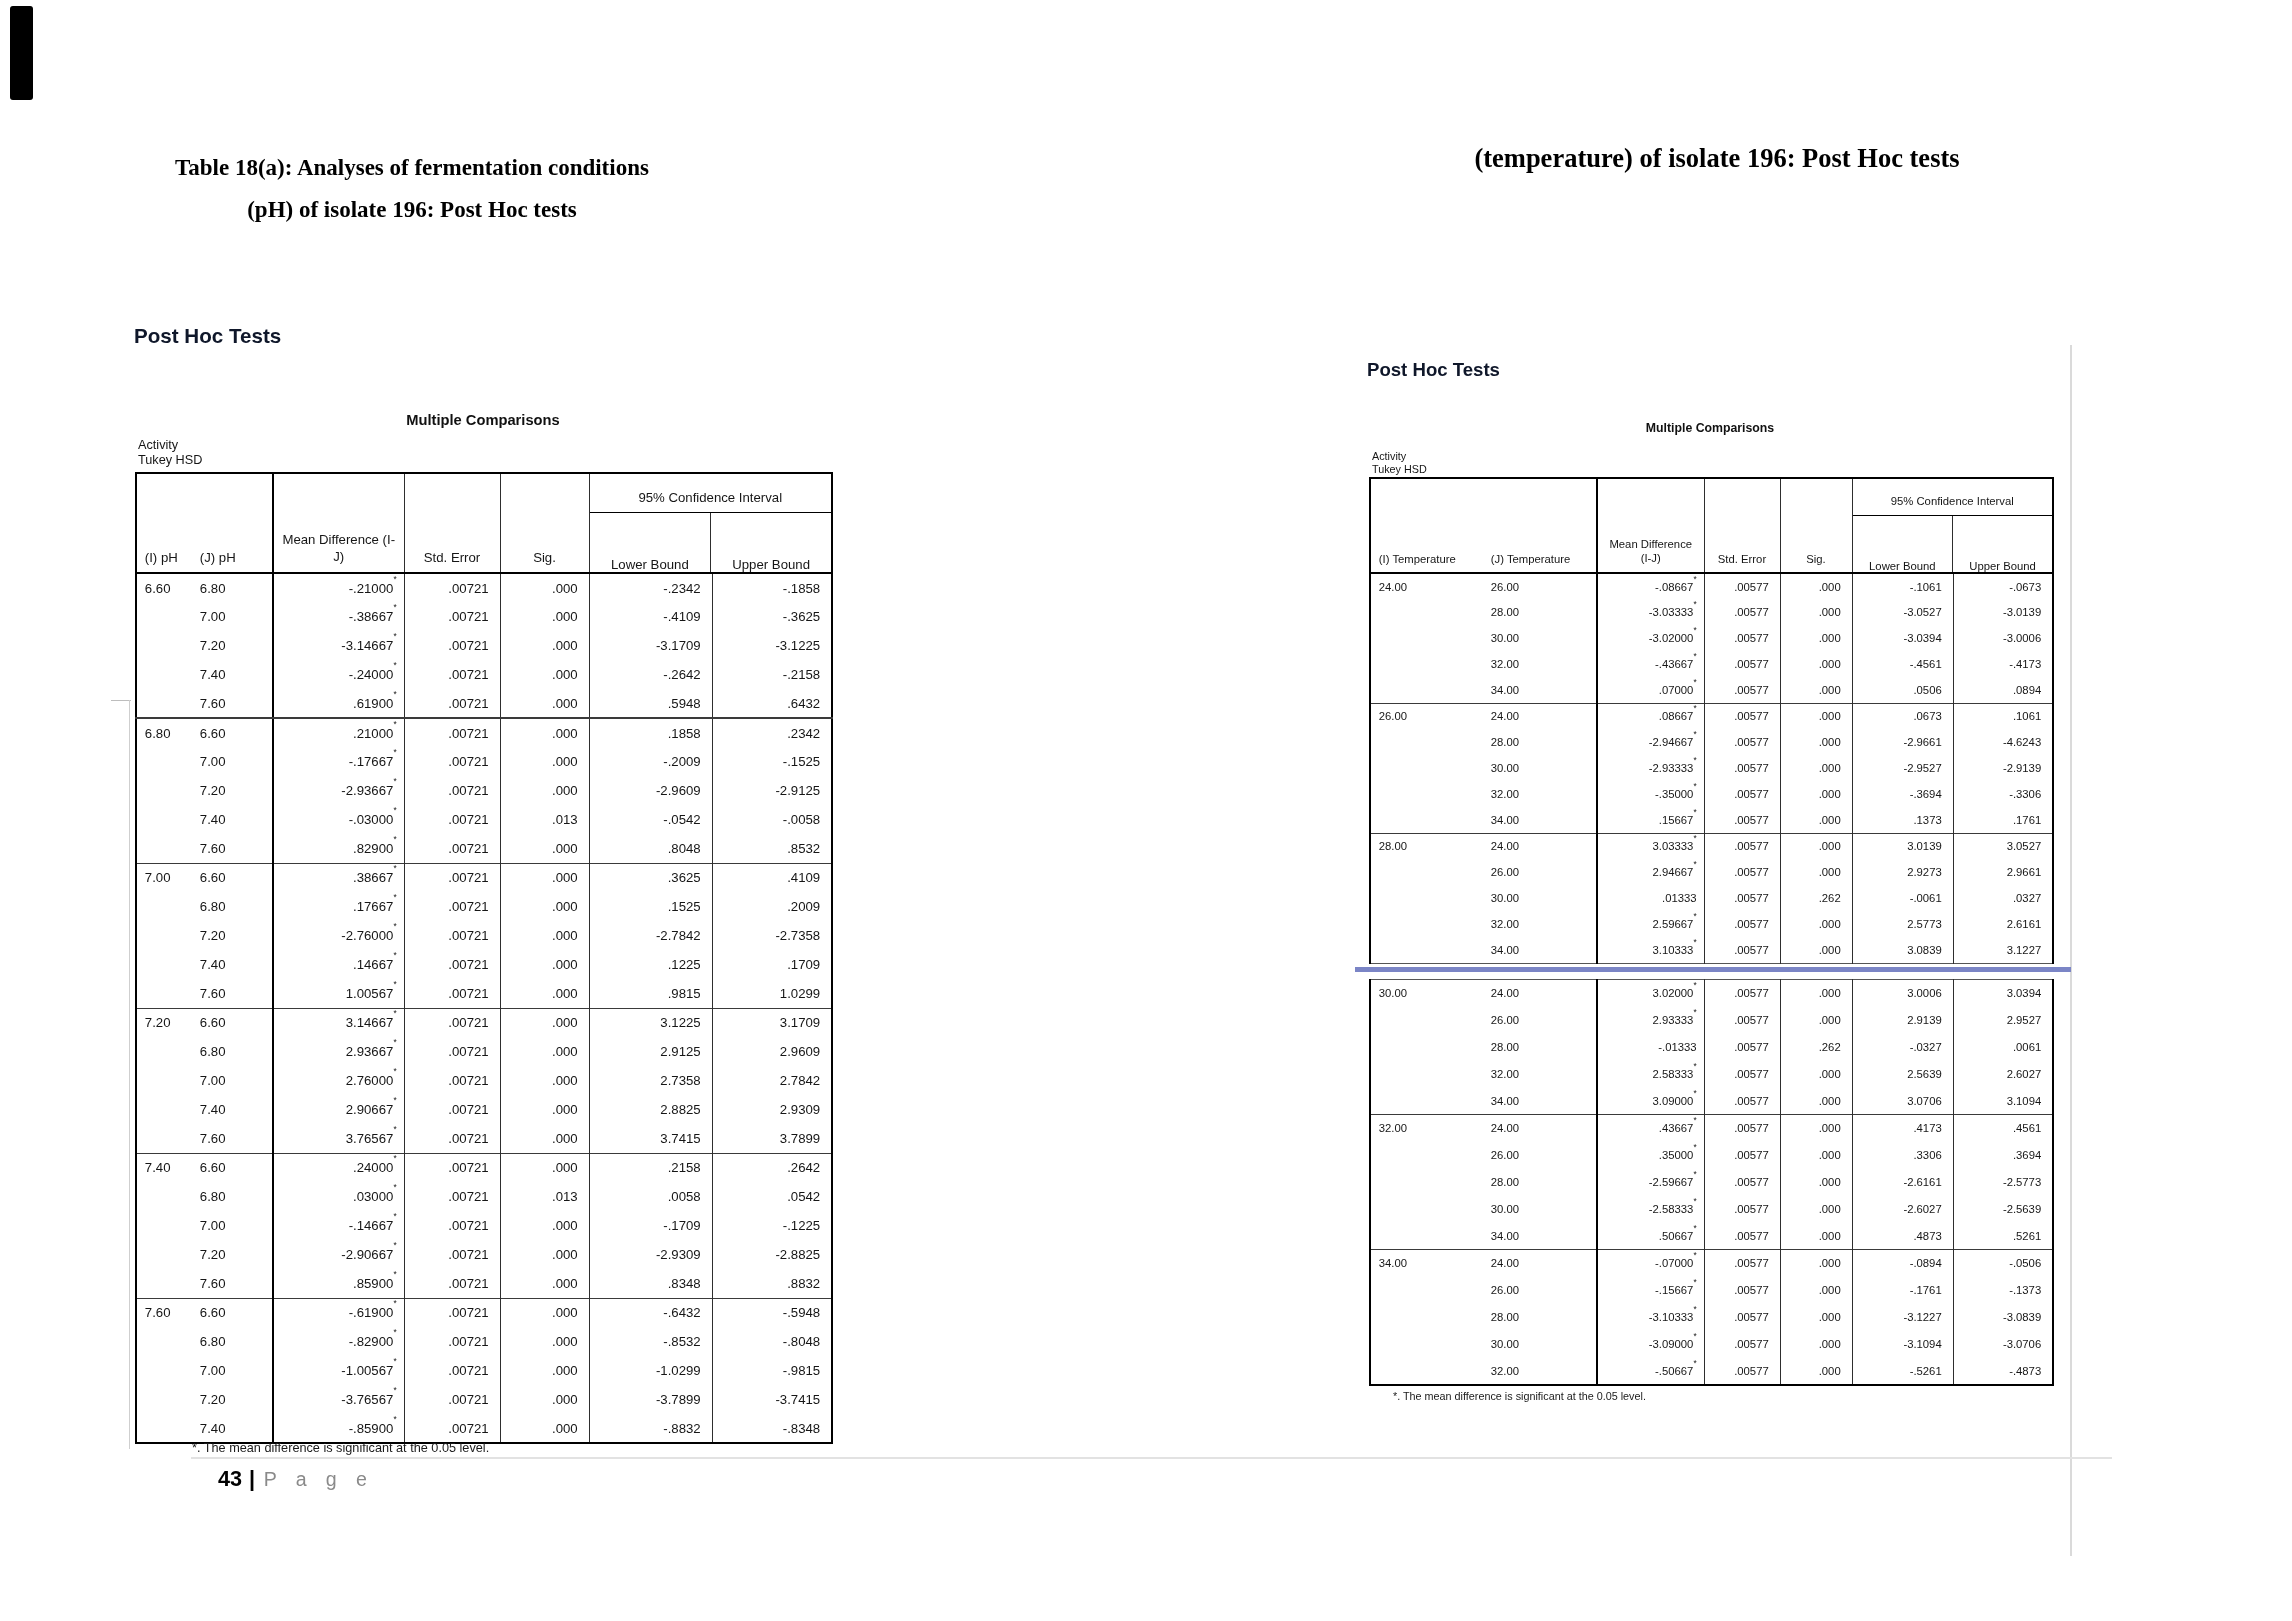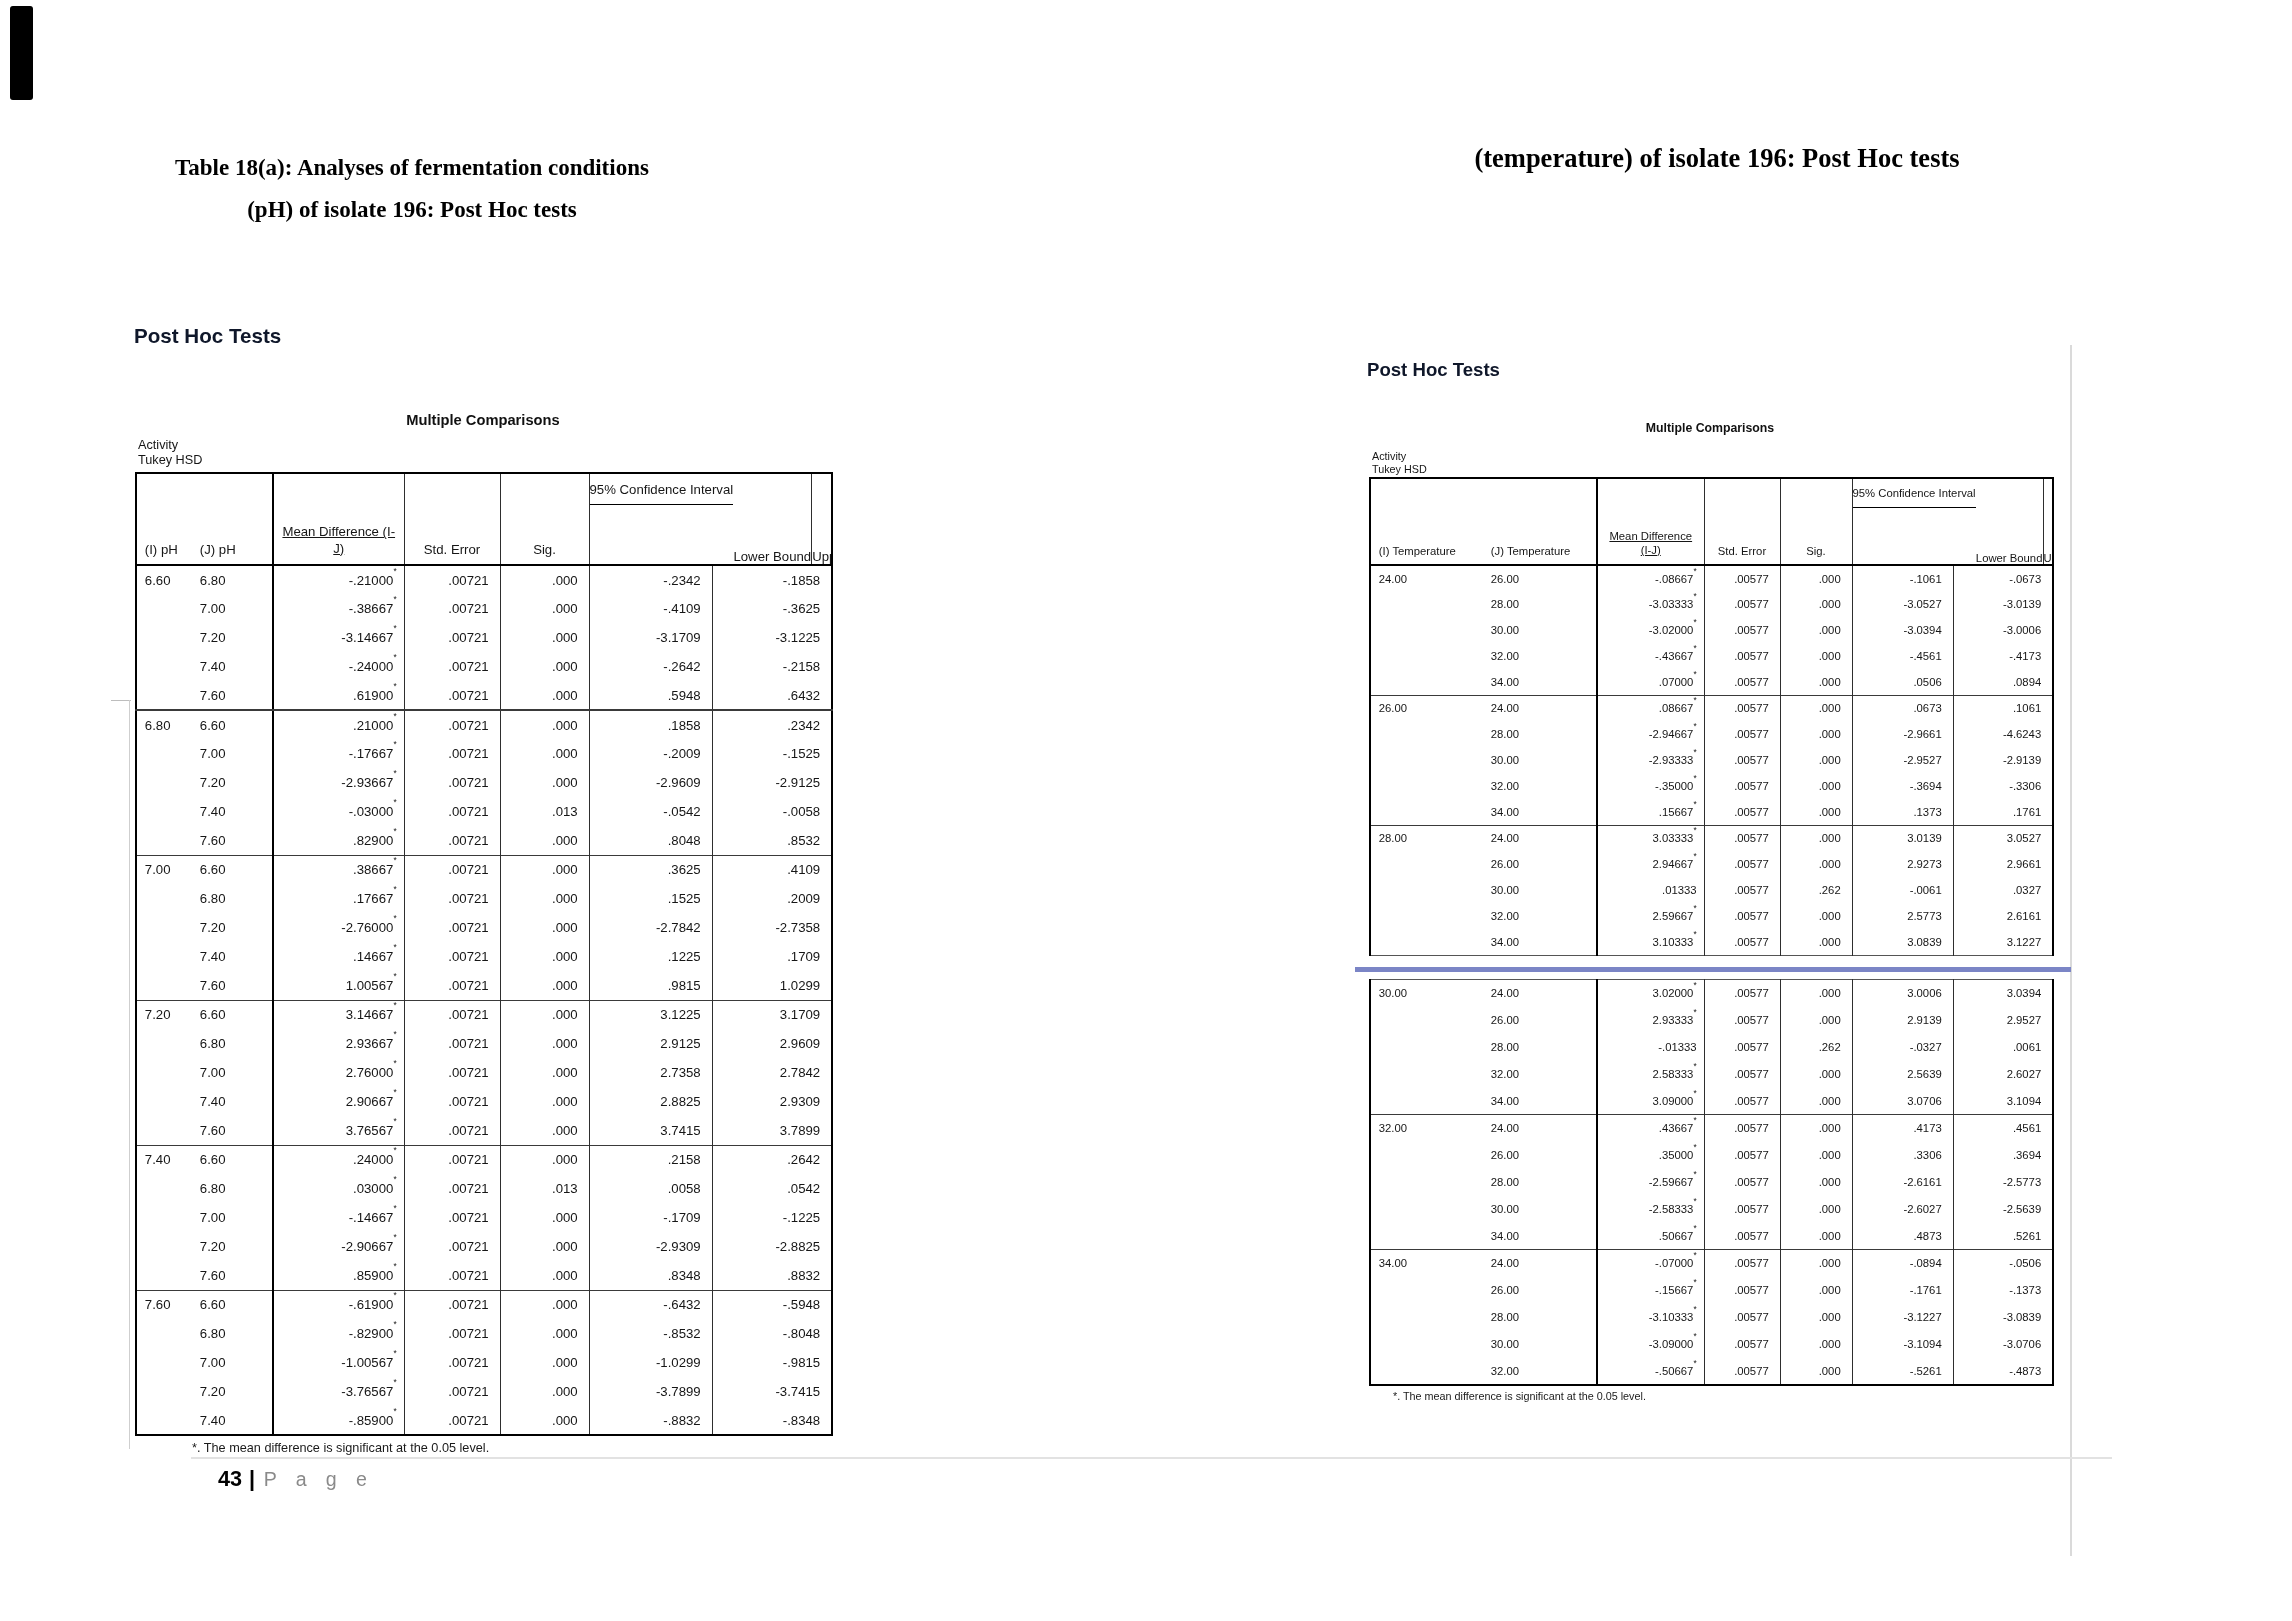--- a/index.html
+++ b/index.html
@@ -20,40 +20,40 @@
   
   table.spss{
     position:absolute;border-collapse:collapse;table-layout:fixed;
     background:#fff;color:#161616;border:2px solid #000;
   }
   table.spss th,table.spss td{
     padding:0 7.8px;white-space:nowrap;overflow:hidden;box-sizing:border-box;
     font-weight:normal;
   }
   table.spss thead th{vertical-align:bottom;border-bottom:2px solid #000;padding-bottom:6.9px;}
-  table.spss thead th.wrap{white-space:normal;text-align:center;line-height:1.25;text-decoration:underline;}
+  table.spss thead th.wrap{white-space:normal;text-align:center;line-height:1.25;}
   table.spss thead th.ctr{text-align:center;}
   table.spss thead th.lab{text-align:left;}
   
   table.spss td:nth-child(3),table.spss th.thick{border-left:2px solid #000;}
   table.spss td:nth-child(4),table.spss td:nth-child(5),
   table.spss td:nth-child(6),table.spss td:nth-child(7),
   table.spss th.thin{border-left:1px solid #2e2e2e;}
   
   table.spss td.lab{text-align:left;}
   table.spss td.num{text-align:right;padding-right:10.8px;}
   table.spss td.d{padding-right:6.9px;}
   table.spss sup{font-size:8.3px;vertical-align:top;position:relative;top:-2px;line-height:0;}
   table.spss tr.grp td{border-top:1px solid #3a3a3a;}
   table.spss tbody tr:first-child td{border-top:none;}
   
   #lt tbody tr:nth-child(6) td{border-top:2.9px double #3a3a3a;}
   
   th.ci{padding:0 !important;vertical-align:top !important;}
-  .ci-wrap{display:flex;flex-direction:row;}
+  .ci-wrap{display:flex;flex-direction:column;margin-top:8px;}
   .ci-top{text-align:center;border-bottom:1px solid #000;display:flex;align-items:center;justify-content:center;}
   .ci-bot{flex:1;display:flex;}
   .ci-bot>div{width:50%;display:flex;align-items:flex-end;justify-content:center;padding-bottom:0;box-sizing:border-box;}
   .ci-bot>div:last-child{border-left:1px solid #2e2e2e;}
   
   #lt{left:135px;top:472px;width:696px;font-size:13.2px;}
   #lt thead tr{height:92px;}
   #lt tbody tr{height:29px;}
   #lt .ci-wrap{height:90px;}
   #lt .ci-top{height:30px;}

